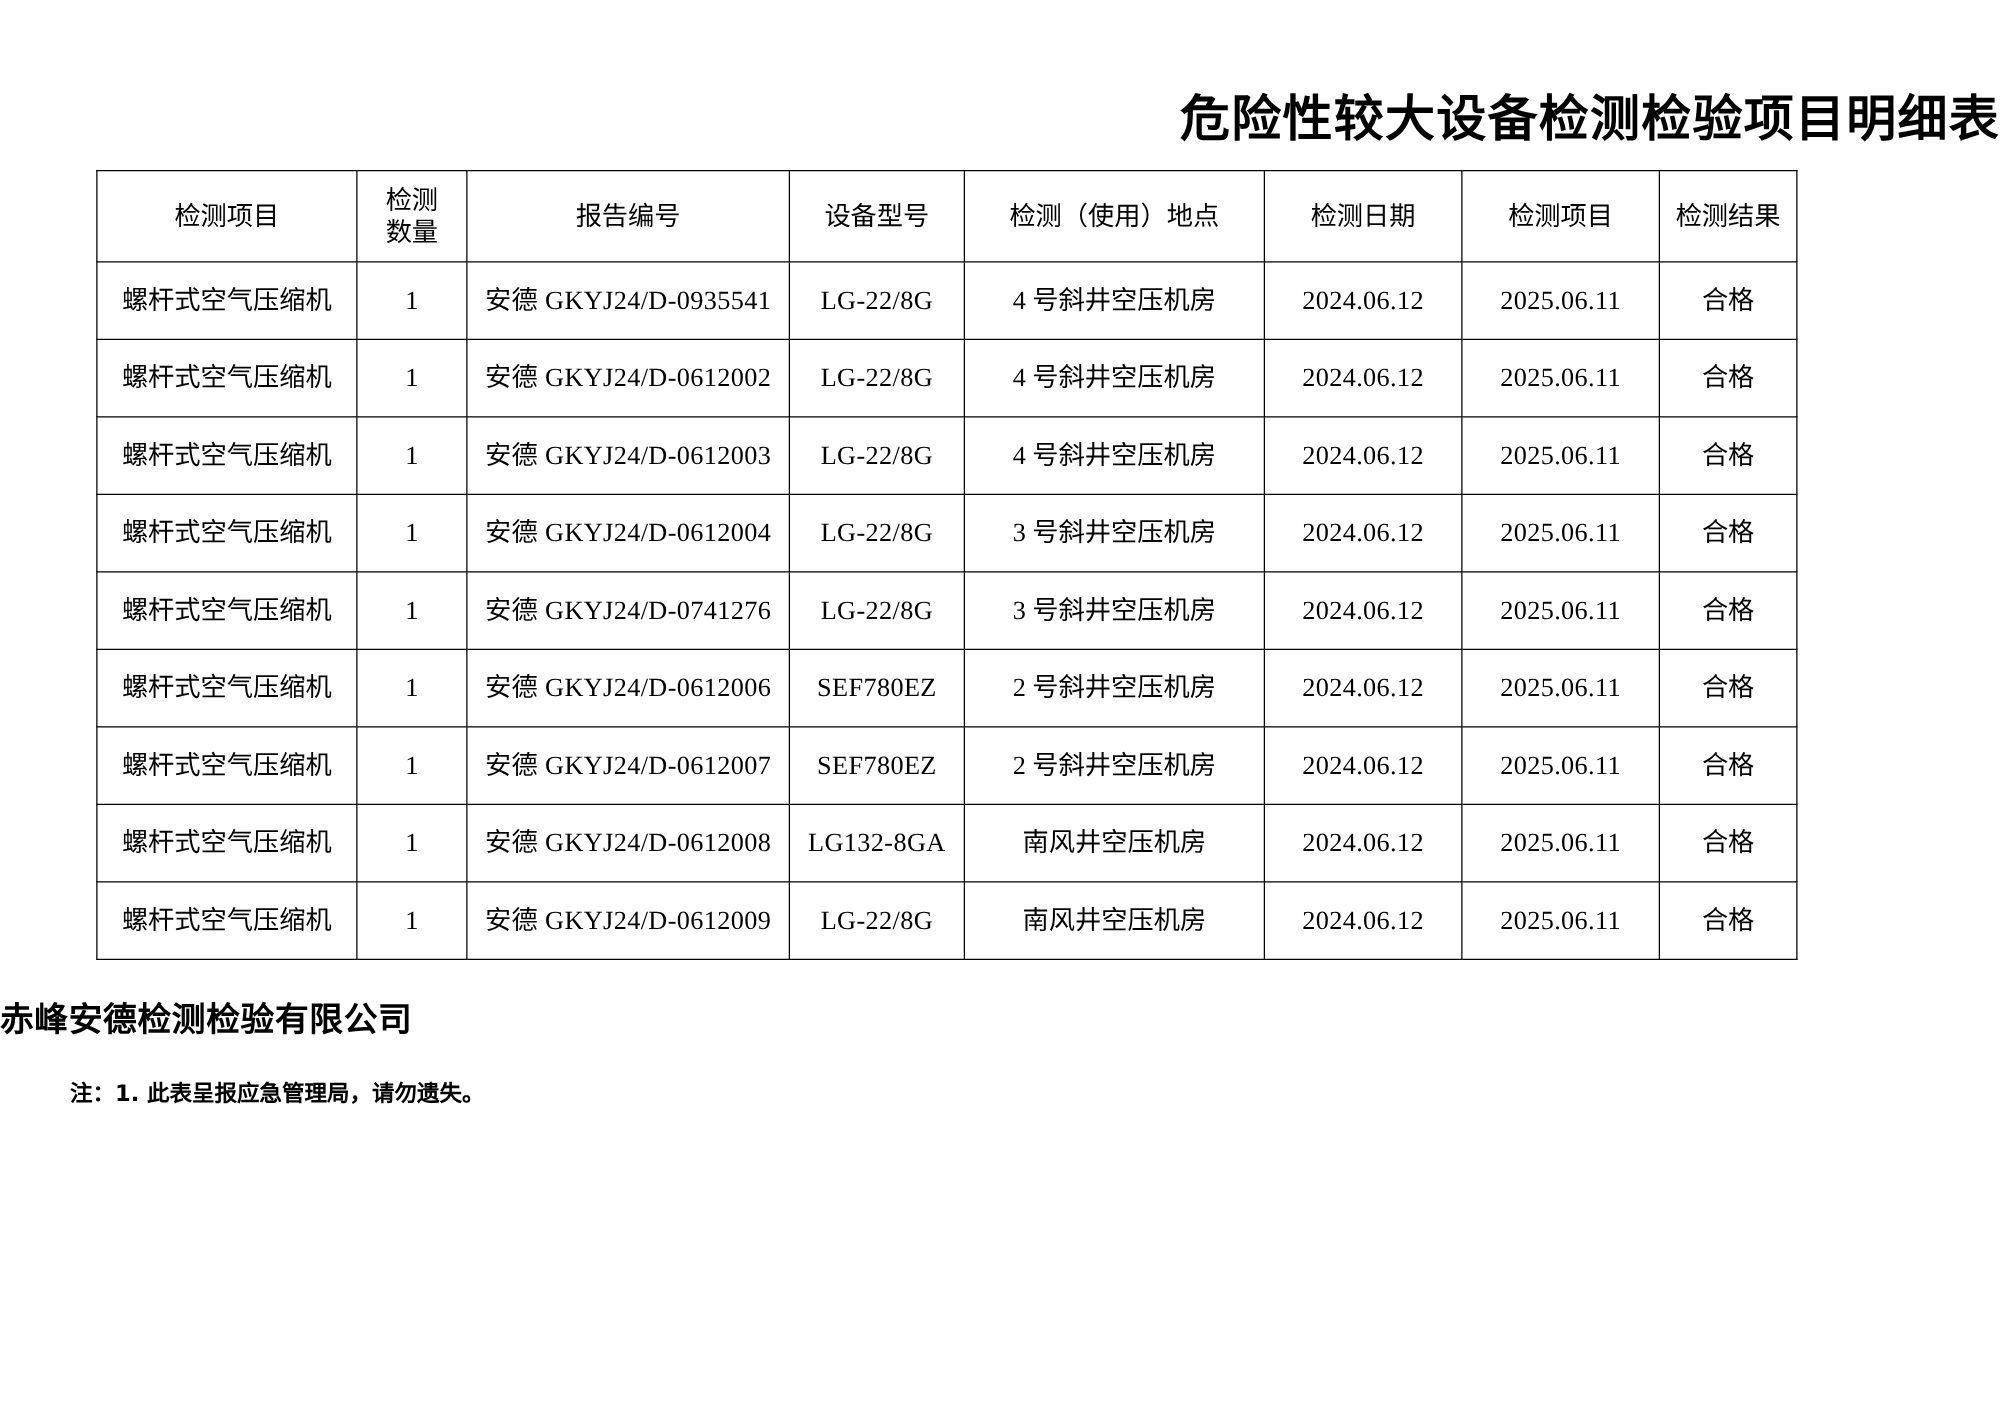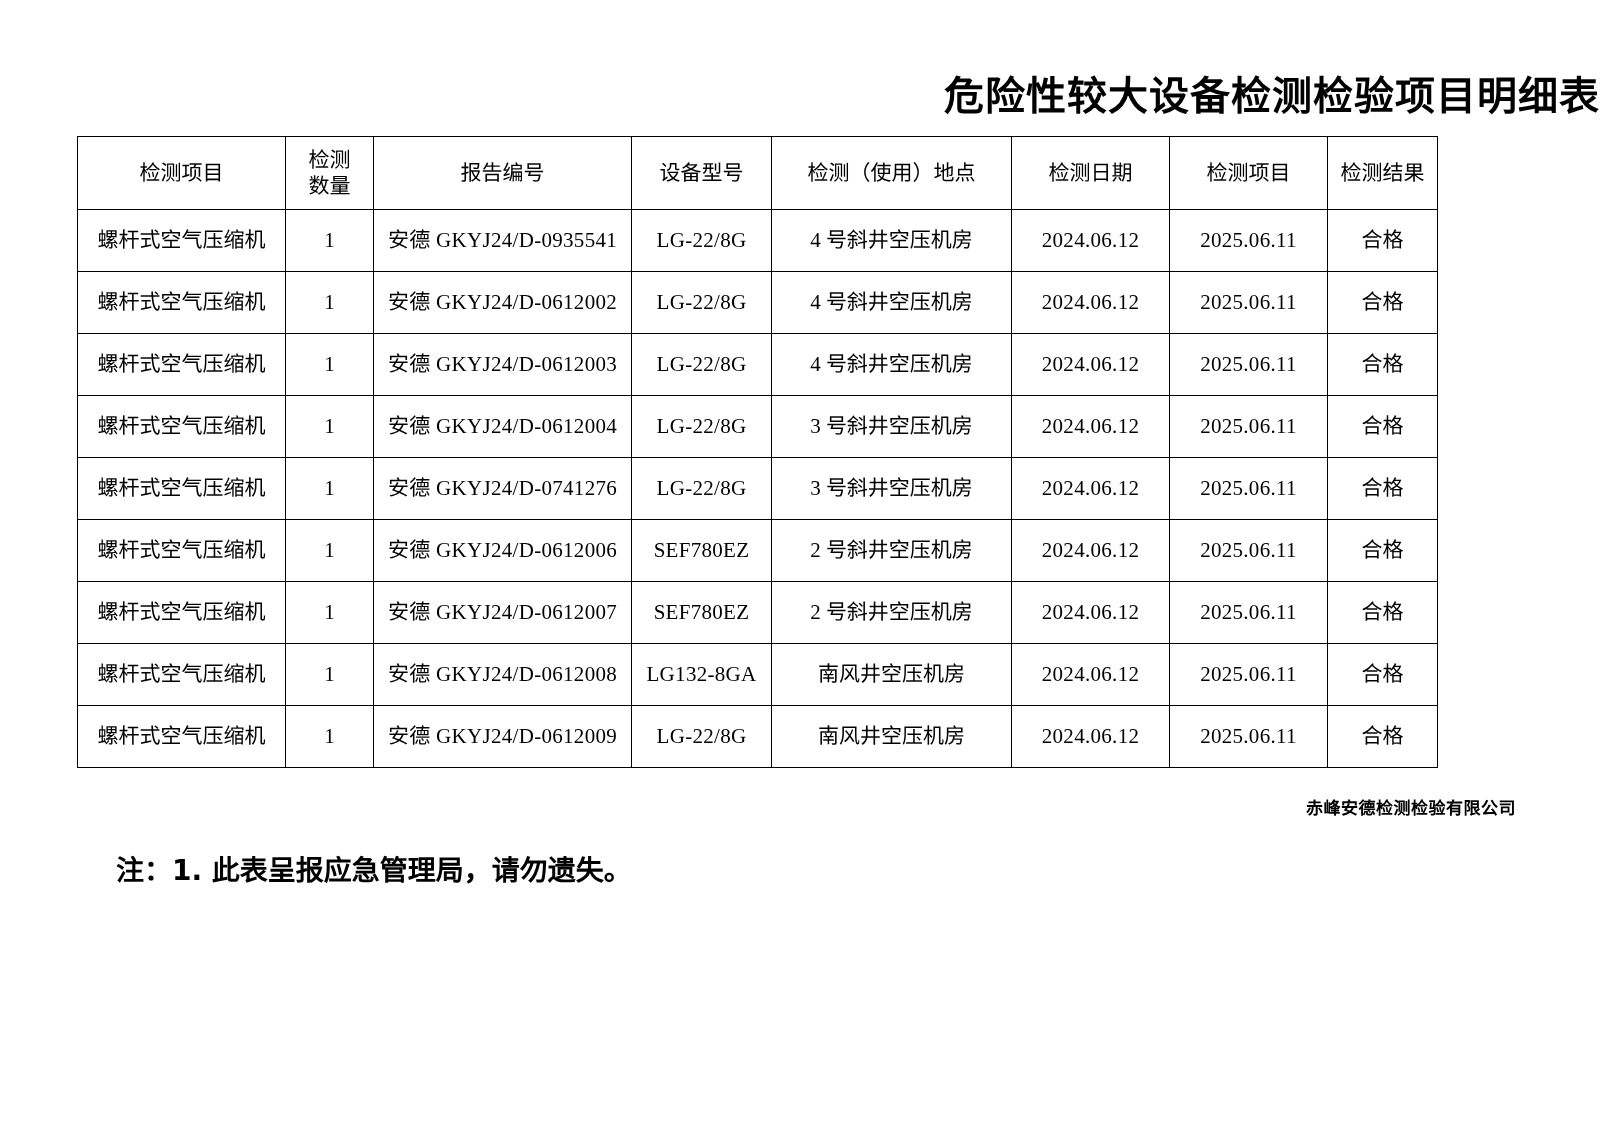--- a/index.html
+++ b/index.html
@@ -77,31 +77,30 @@
   .col-result  { width: 110px; }
 
   .th-two-line { line-height: 1.3; }
 
   .mono-ish {
     font-family: "Liberation Serif", "DejaVu Serif", serif;
     letter-spacing: 0.3px;
   }
   .company-line {
     margin-top: 26px;
-    text-align: right;
     padding-right: 84px;
-    font-size: 17px;
+    font-size: 27px;
     font-family: "DejaVu Sans", "Liberation Sans", sans-serif;
     font-weight: bold;
     letter-spacing: 0.5px;
   }
   .notes {
     margin-top: 26px;
-    margin-left: 116px;
-    font-size: 28px;
+    margin-left: 56px;
+    font-size: 18px;
     font-family: "DejaVu Sans", "Liberation Sans", sans-serif;
     font-weight: bold;
     line-height: 1.85;
   }
   .note-2 {
     margin-left: 60px;
   }
 </style>
 </head>
 <body>

